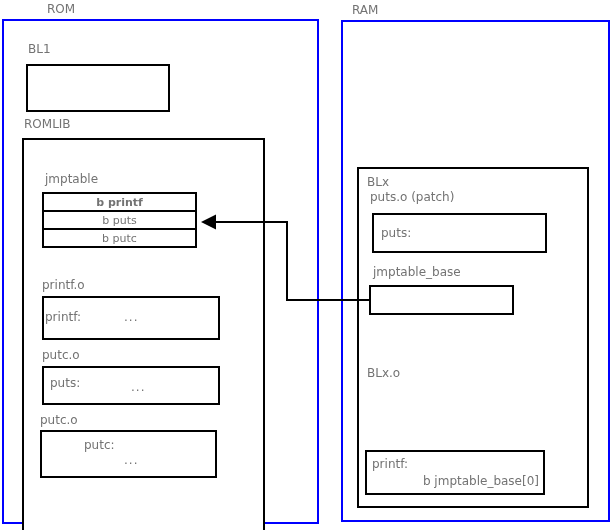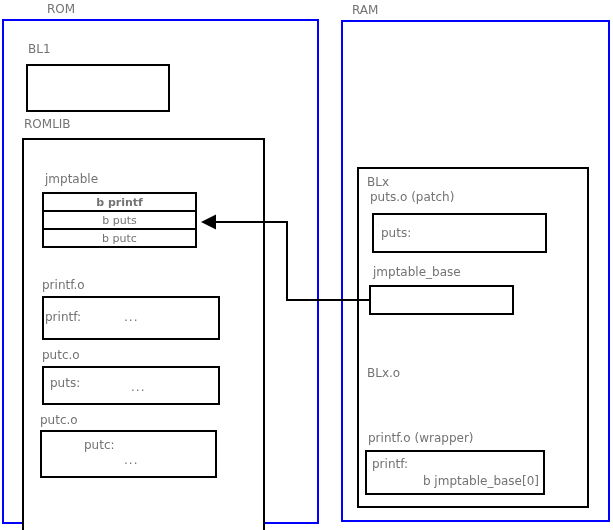--- a/index.html
+++ b/index.html
@@ -104,21 +104,20 @@
       <div class="lbl" style="left:11px; top:21px;">puts.o (patch)</div>
       <div class="box" style="left:13px; top:44px; width:175px; height:40px;">
         <span class="sym" style="left:7px; top:11px;">puts:</span>
       </div>
 
       <div class="lbl" style="left:14px; top:96px;">jmptable_base</div>
       <div class="box" style="left:10px; top:116px; width:145px; height:30px;"></div>
 
       <div class="lbl" style="left:8px; top:197px;">BLx.o</div>
 
-      <div class="lbl" style="left:9px; top:262px;">printf.o (wrapper)</div>
       <div class="box" style="left:6px; top:281px; width:180px; height:45px;">
         <span class="sym" style="left:5px; top:5px;">printf:</span>
         <span class="sym" style="right:4px; top:22px;">b jmptable_base[0]</span>
       </div>
     </div>
   </div>
 
   <svg id="arrow-overlay" viewBox="0 0 613 530" xmlns="http://www.w3.org/2000/svg">
     <polyline points="370,300 287,300 287,222 214,222" fill="none" stroke="#000000" stroke-width="2"></polyline>
     <polygon points="201,222 216,214.5 216,229.5" fill="#000000" stroke="none"></polygon>

